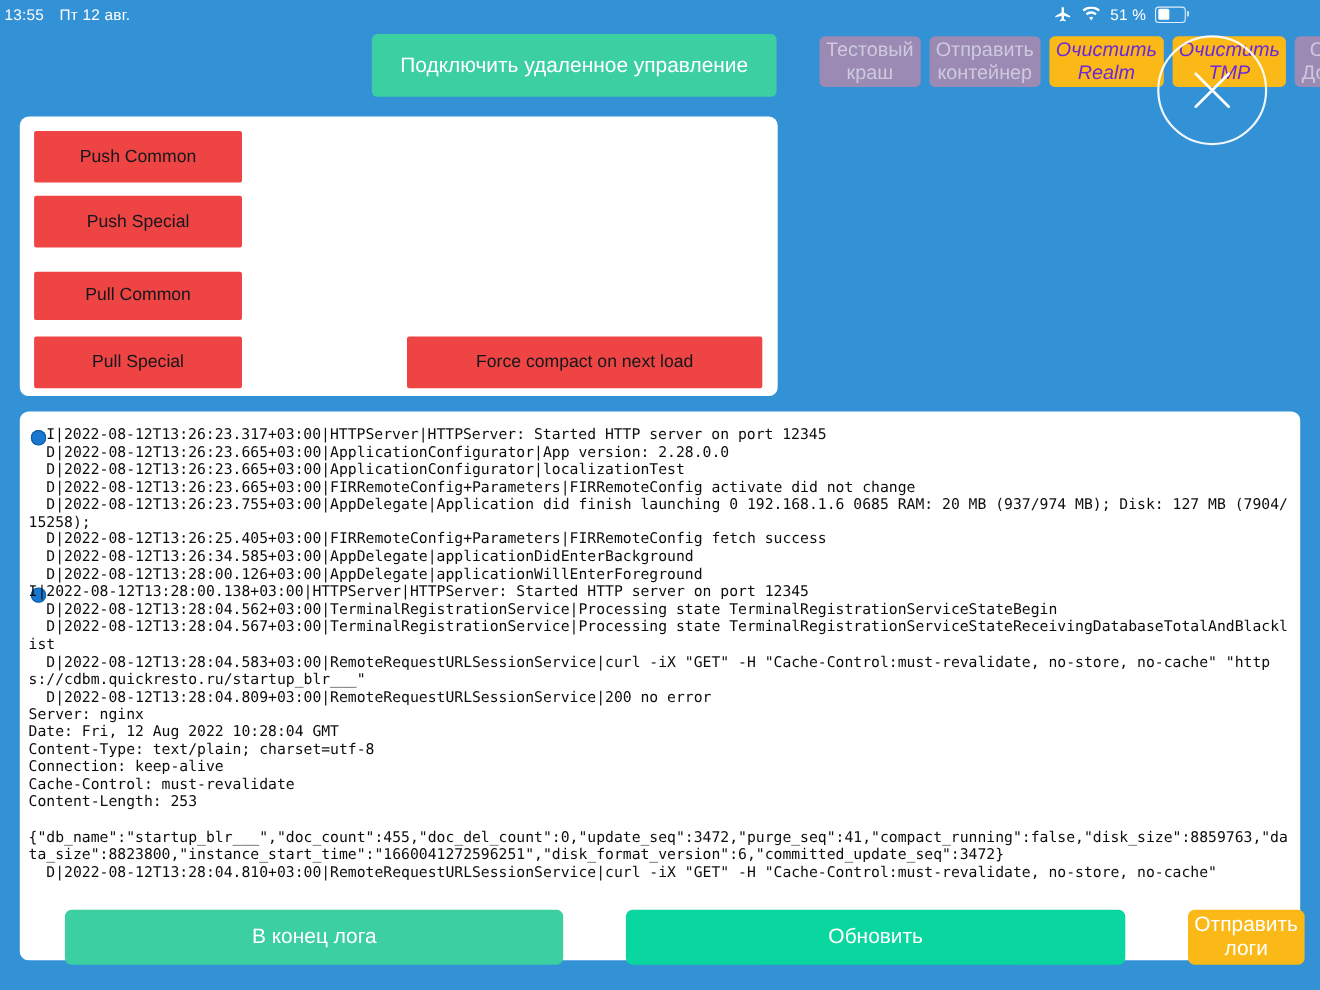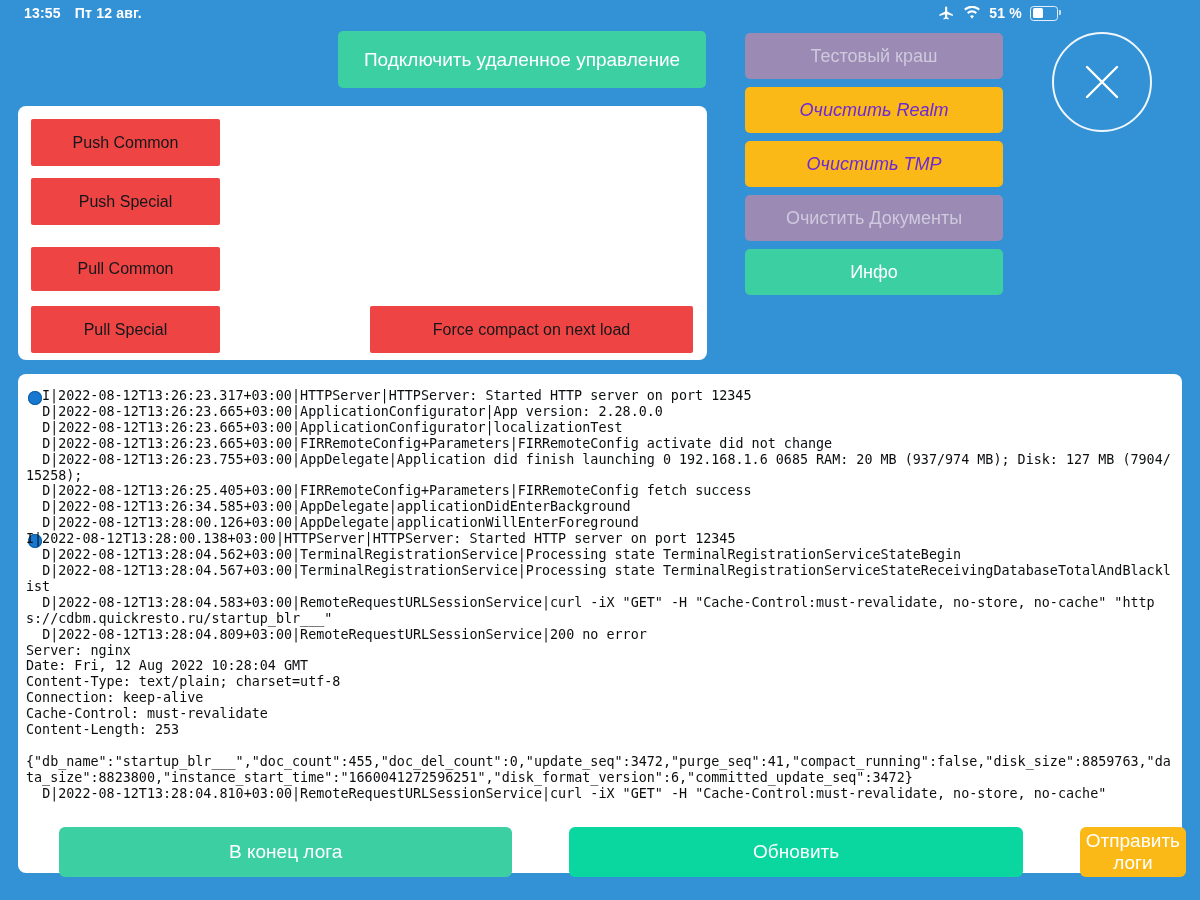--- a/index.html
+++ b/index.html
@@ -17,25 +17,25 @@
 
   
   #status-bar {
     position: absolute;
     top: 0; left: 0;
     width: 1082px;
     height: 26px;
     display: flex;
     align-items: center;
     justify-content: space-between;
-    padding: 0 24px;
+    padding: 0 4px;
     box-sizing: border-box;
     color: #ffffff;
     font-size: 14px;
-    font-weight: bold;
+    font-weight: normal;
     letter-spacing: 0.2px;
   }
   #status-left { display: flex; align-items: center; gap: 14px; }
   #status-right { display: flex; align-items: center; gap: 8px; }
   .sb-text { color: #ffffff; }
   .sb-icon { display: inline-flex; align-items: center; }
 
   .battery-shell {
     width: 26px; height: 13px;
     border: 1.5px solid rgba(255,255,255,.85);
@@ -71,21 +71,21 @@
     font-size: 19px;
     font-family: "Liberation Sans", sans-serif;
     cursor: pointer;
   }
 
   #right-buttons {
     position: absolute;
     left: 745px; top: 33px;
     width: 258px;
     display: flex;
-    flex-direction: column;
+    flex-direction: row;
     gap: 8px;
   }
   .rbtn {
     height: 46px;
     border: none;
     border-radius: 5px;
     font-size: 18px;
     font-family: "Liberation Sans", sans-serif;
     cursor: pointer;
     color: #ffffff;
@@ -216,20 +216,21 @@
     <span class="battery-shell">
       <span class="battery-fill" style="width: calc(51% - 3px);"></span>
     </span>
   </div>
 </div>
 
 <button id="remote-btn">Подключить удаленное управление</button>
 
 <div id="right-buttons">
   <button class="rbtn disabled">Тестовый краш</button>
+  <button class="rbtn disabled">Отправить контейнер</button>
   <button class="rbtn warn">Очистить Realm</button>
   <button class="rbtn warn">Очистить TMP</button>
   <button class="rbtn disabled">Очистить Документы</button>
   <button class="rbtn ok">Инфо</button>
 </div>
 
 <button id="close-btn">
   <span>
     <svg width="96" height="96" viewBox="0 0 96 96" aria-hidden="true">
       <line x1="33" y1="33" x2="63" y2="63" stroke="#ffffff" stroke-width="2.4" stroke-linecap="round"></line>

